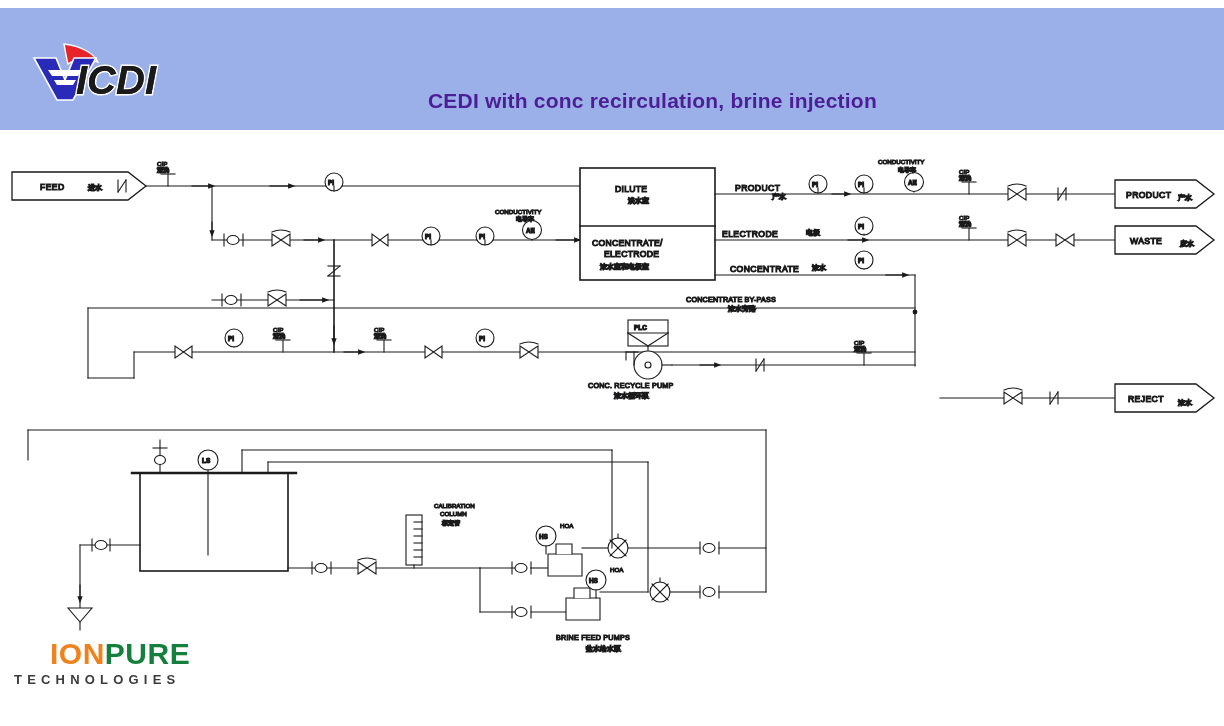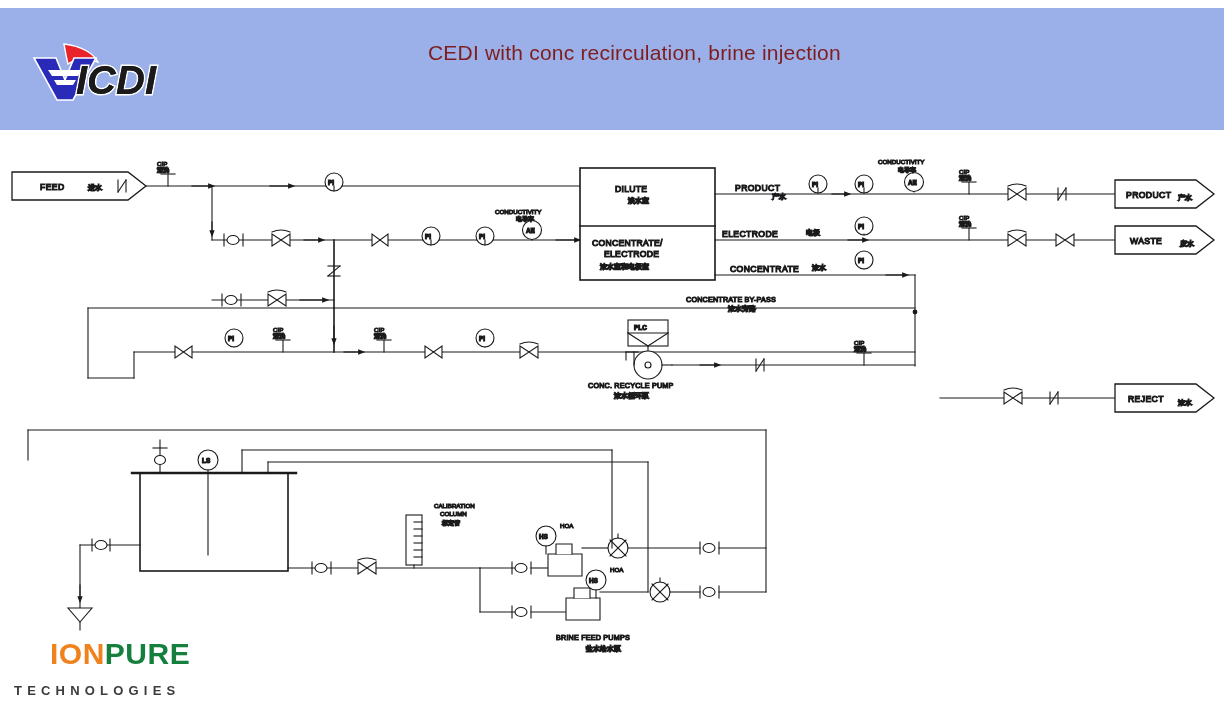--- a/index.html
+++ b/index.html
@@ -15,22 +15,22 @@
     position:absolute;left:0;top:8px;width:1224px;height:138px;
     background:#9bb0e8;
   }
   #logo-icdi{
     position:absolute;left:18px;top:28px;width:180px;height:72px;
   }
   #header-titles{
     position:absolute;left:428px;top:30px;width:700px;
   }
   .title-en{
-    color:#7f1d1d;font-size:21px;font-weight:normal;line-height:30px;
-    letter-spacing:.2px;white-space:nowrap;
+    color:#4c1d95;font-size:21px;font-weight:bold;line-height:30px;
+    letter-spacing:.2px;white-space:nowrap;margin-top:48px;
   }
   .title-cn{
     color:#ffffff;font-size:23px;font-weight:bold;line-height:34px;
     white-space:nowrap;
   }
   
   #canvas{
     position:absolute;left:0;top:130px;width:1224px;height:468px;
     background:#ffffff;
     padding-left:8px;
@@ -38,21 +38,21 @@
   #pid{position:absolute;left:0;top:0;}
   
   #logo-ionpure{
     position:absolute;left:14px;top:638px;width:240px;height:66px;
   }
   .ip-row1{font-size:30px;font-weight:bold;letter-spacing:.5px;line-height:32px;}
   .ip-ion{color:#f0821e;margin-left:36px;}
   .ip-pure{color:#15803d;}
   .ip-row2{
     font-size:13px;font-weight:bold;color:#3b3b3b;
-    letter-spacing:5.2px;line-height:18px;margin-top:12px;
+    letter-spacing:5.2px;line-height:18px;margin-top:1px;
   }
   
   text{font-family:"Liberation Sans", sans-serif;fill:#1a1a1a;}
   .lbl{font-size:7.2px;letter-spacing:.2px;}
   .lbl-sm{font-size:6.2px;}
   .cn{font-size:7px;fill:#2020d0;font-weight:bold;}
   .cn-sm{font-size:6px;fill:#2020d0;font-weight:bold;}
   .tagtxt{font-size:6.4px;font-weight:bold;}
   .modtxt{font-size:8.6px;letter-spacing:.3px;}
   .streamtxt{font-size:8.6px;letter-spacing:.4px;}

